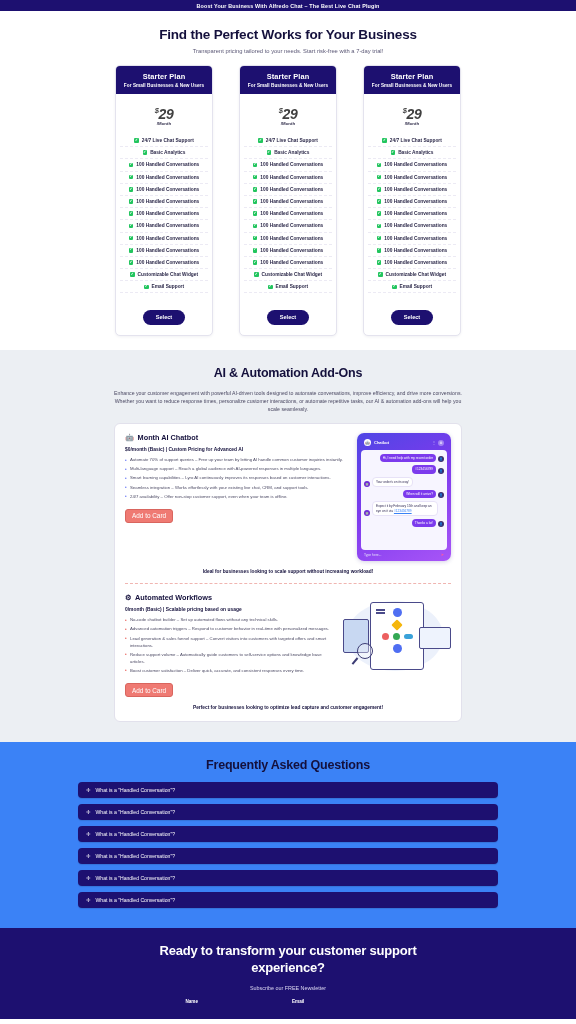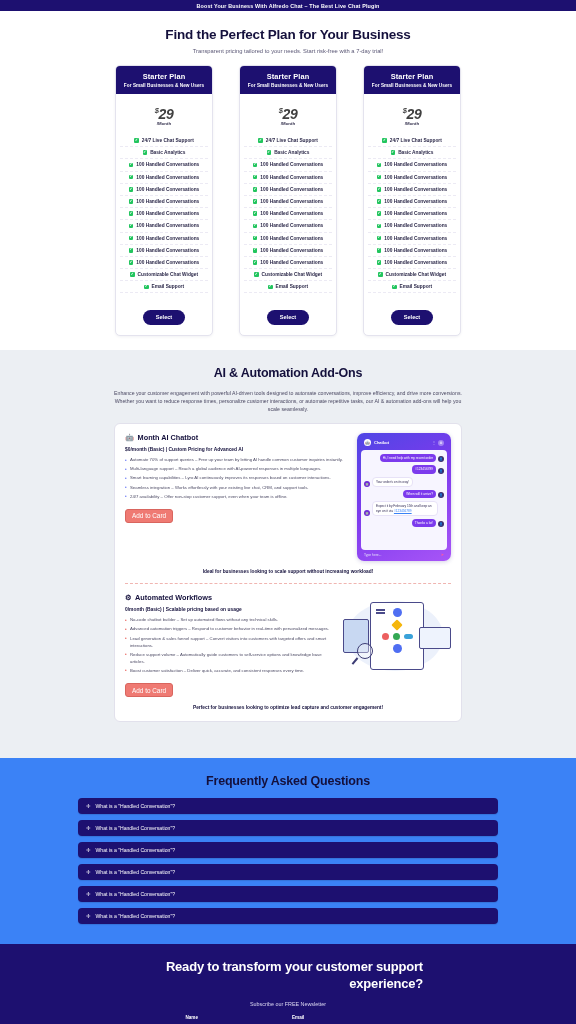--- a/index.html
+++ b/index.html
@@ -97,21 +97,21 @@
     display:inline-flex; align-items:center; justify-content:center;
     color:#fff; font-size:3.6px; line-height:1; flex:none;
   }
   .select-wrap { text-align:center; padding:7px 0 10px; }
   .btn-select {
     background:#1d1070; color:#fff; border:none; border-radius:10px;
     font-size:5.6px; font-weight:bold; padding:4.5px 13px; cursor:pointer;
   }
 
   
-  .addons { background:#eceff3; padding:16px 0 36px; }
+  .addons { background:#eceff3; padding:16px 0 20px; }
   .addons .h2 { font-size:12.5px; }
   .addons .lede {
     max-width:348px; margin:9px auto 0; text-align:center;
     font-size:5.2px; color:#4b4963; line-height:1.55;
   }
   .addon-panel {
     width:348px; margin:10px auto 0; background:#fff;
     border:1px solid #e2e1ec; border-radius:6px; padding:9px 10px 10px;
   }
   .addon-row { display:flex; gap:8px; align-items:flex-start; }
@@ -240,38 +240,38 @@
     background:#1d1070; color:#fff; border-radius:4px; margin-bottom:6px;
     font-size:5.1px; padding:5px 8px; display:flex; align-items:center; gap:5px;
     cursor:pointer; box-shadow:0 1px 1px rgba(0,0,0,.12);
   }
   .faq-plus { font-size:5.4px; line-height:1; }
 
   
   .cta { background:#1d1070; padding:14px 0 13px; text-align:center; }
   .cta h3 {
     color:#fff; font-size:13px; font-weight:bold; line-height:1.32;
-    max-width:270px; margin:0 auto; letter-spacing:-.2px;text-align:right;
+    max-width:270px; margin:0 auto; letter-spacing:-.2px;
   }
   .cta .sub2 { color:#dcd8f2; font-size:5.4px; margin-top:8px; }
   .form { width:205px; margin:8px auto 0; }
   .form-row { display:flex; gap:8px; }
   .fld { flex:1; text-align:left; }
   .fld label { display:block; color:#fff; font-size:4.6px; font-weight:bold; margin-bottom:2px; }
 </style>
 </head>
 <body>
 
 <div class="page">
 
   <div class="announce">Boost Your Business With Alfredo Chat – The Best Live Chat Plugin</div>
 
 
   <section class="pricing">
-    <h2 class="h2">Find the Perfect Plan for Your Business</h2>
+    <h2 class="h2">Find the Perfect Works for Your Business</h2>
     <p class="sub">Transparent pricing tailored to your needs. Start risk-free with a 7-day trial!</p>
     <div class="cards" id="cards">
         <div class="card">
       <div class="card-head">
         <div class="pt">Starter Plan</div>
         <div class="ps">For Small Businesses &amp; New Users</div>
       </div>
       <div class="price-wrap">
         <div class="price"><span class="cur">$</span>29</div>
         <div class="per">/Month</div>

